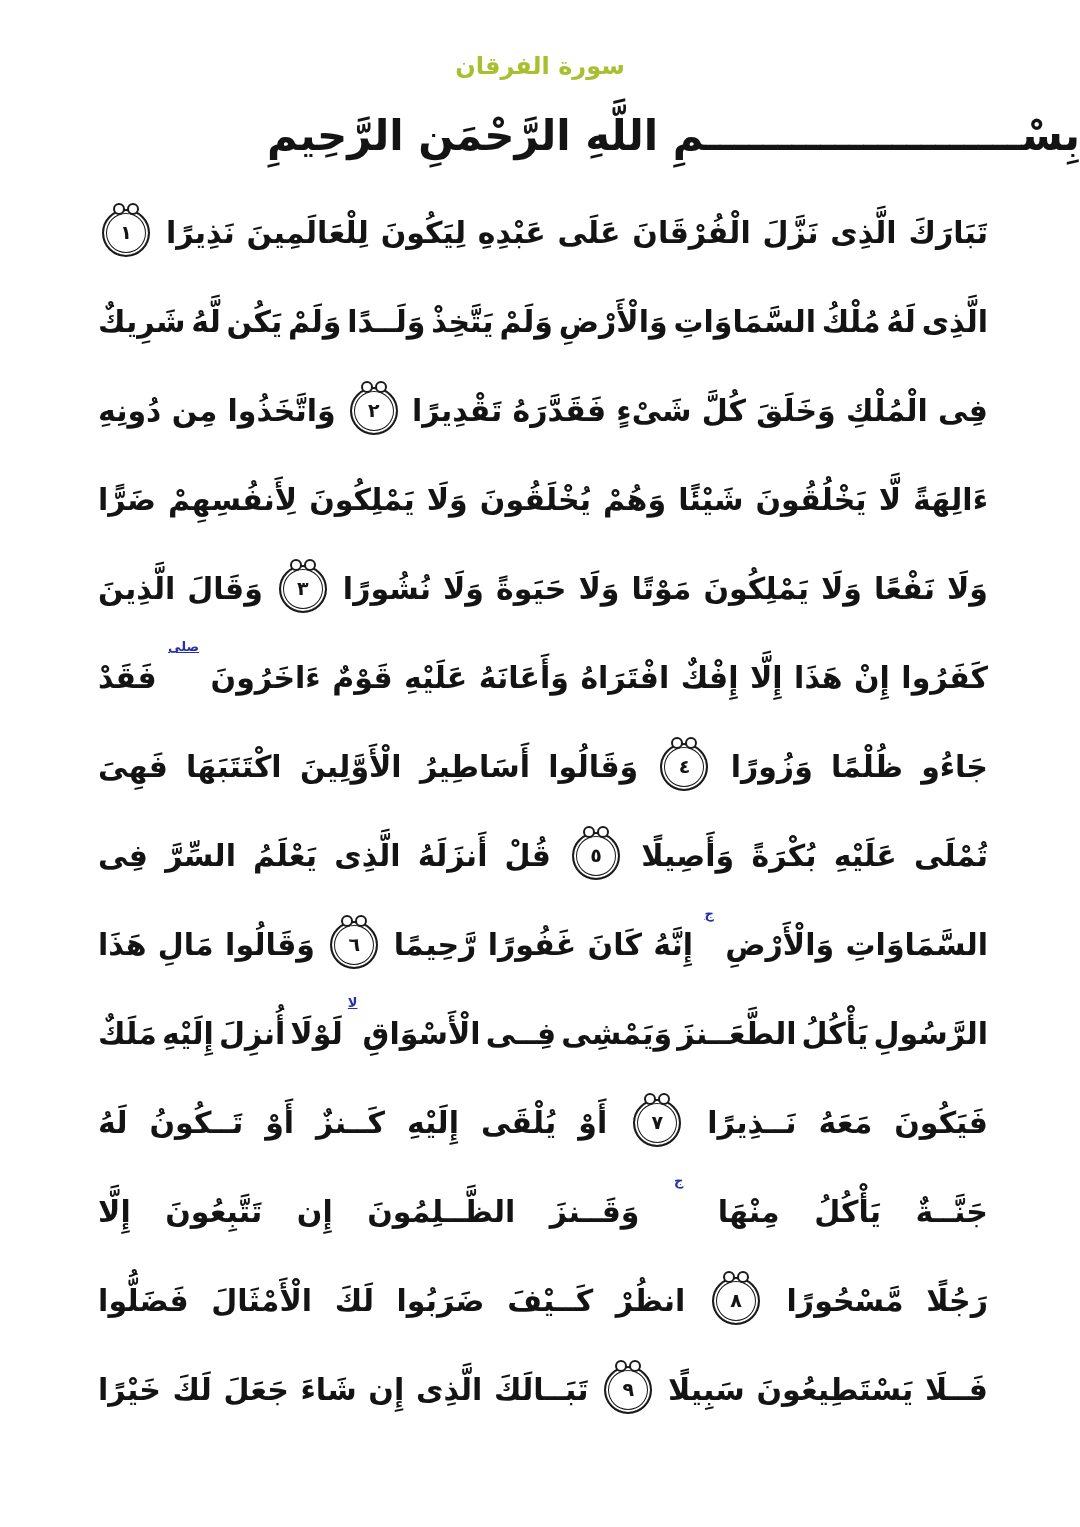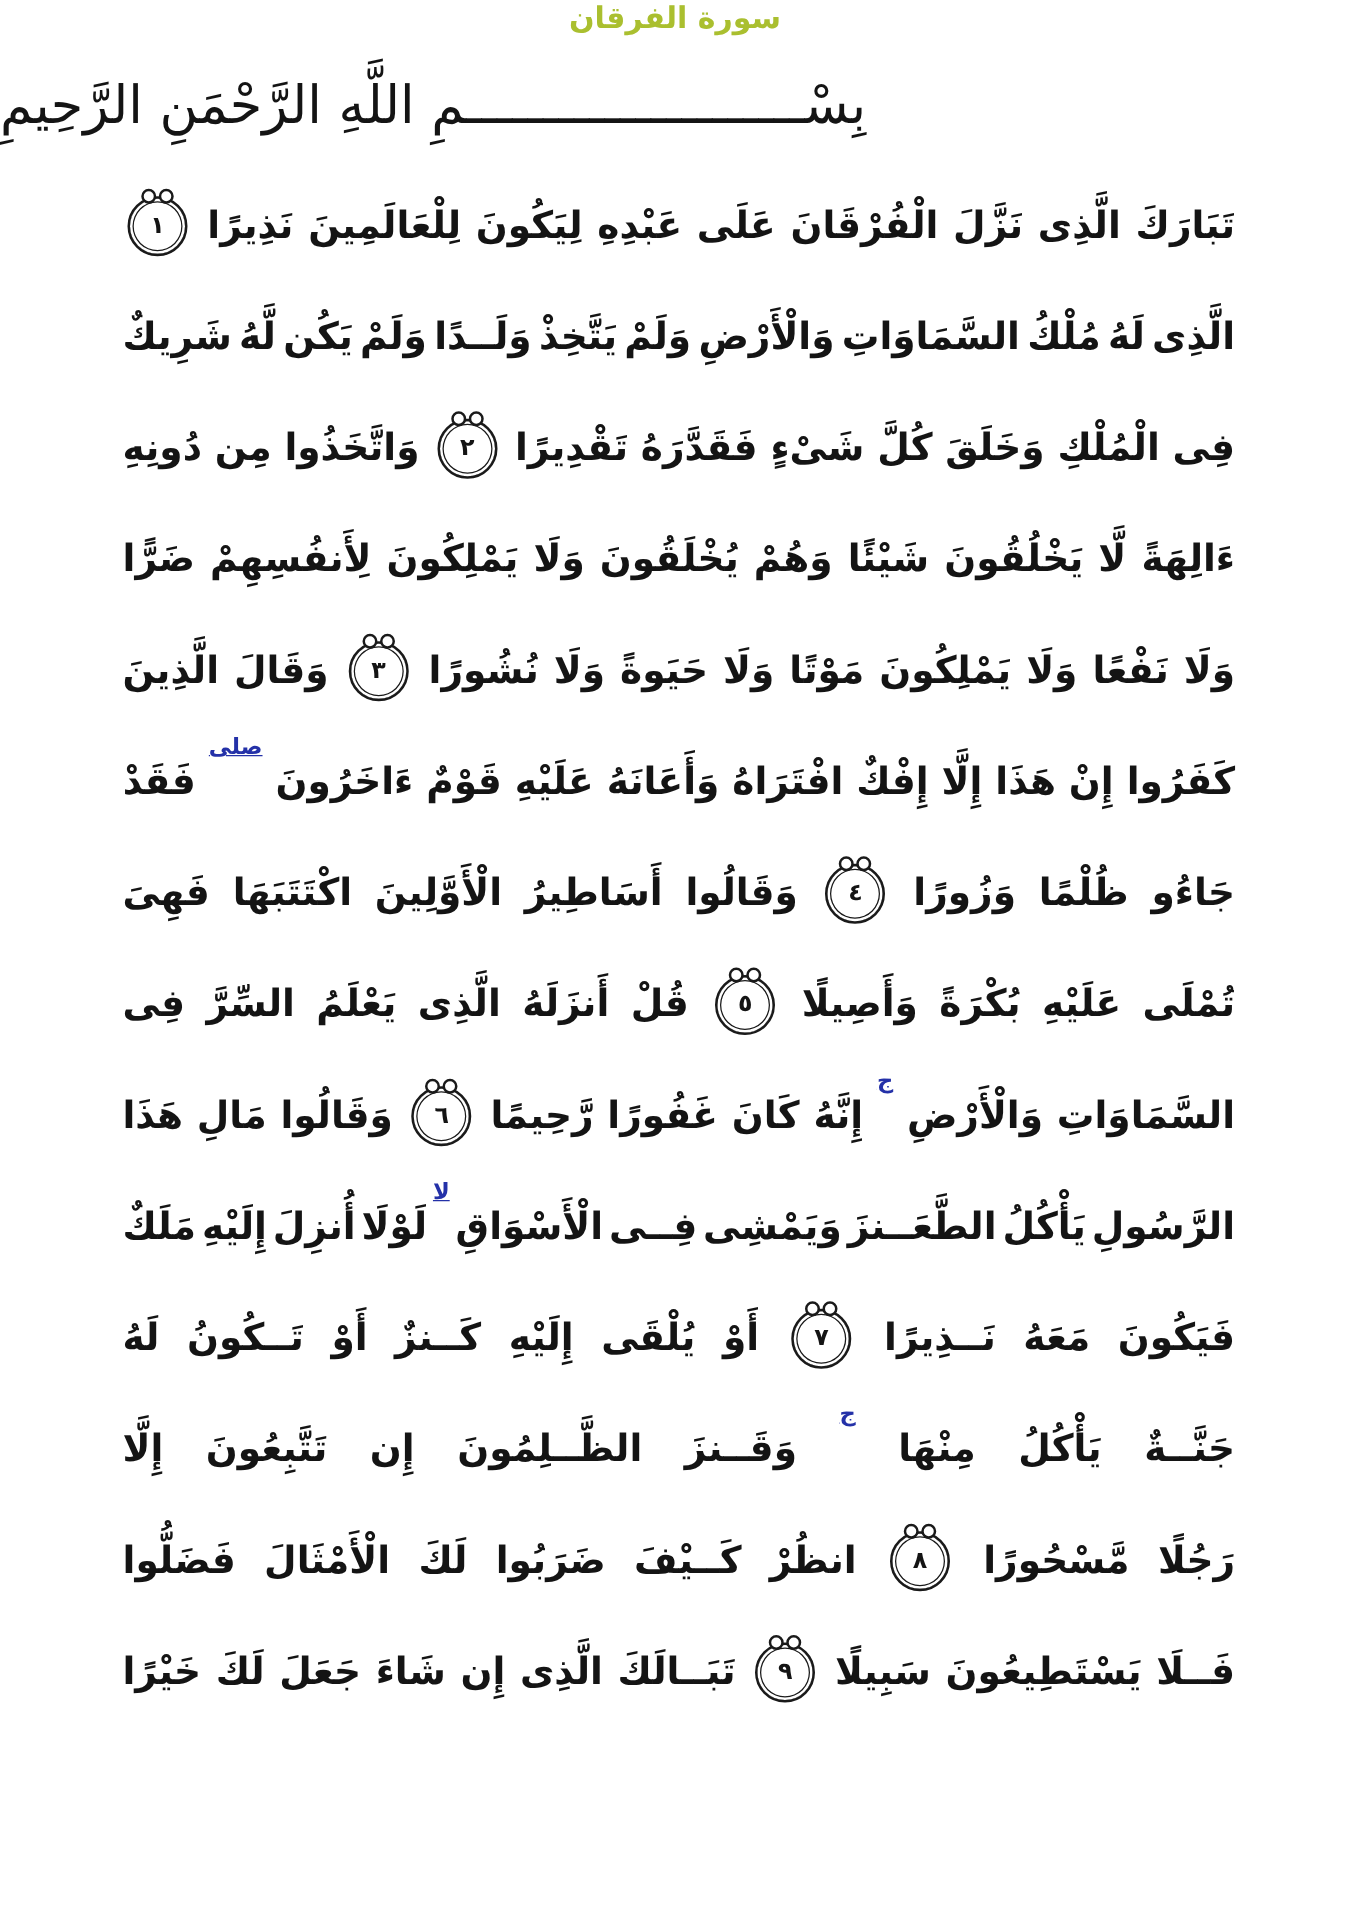--- a/index.html
+++ b/index.html
@@ -6,33 +6,34 @@
   .page {
     position: relative;
     width: 1080px;
     height: 1527px;
     background: #ffffff;
     font-family: "DejaVu Sans", sans-serif;
     color: #161616;
     overflow: hidden;
   }
   .surah-title {
+    padding-top: 52px;
     text-align: center;
     font-size: 24px;
     font-weight: bold;
     color: #aabf2f;
     direction: rtl;
   }
   .bismillah {
     margin-top: 14px;
     height: 84px;
     line-height: 84px;
-    text-align: left;
+    text-align: right;
     font-size: 42px;
-    font-weight: normal;
+    font-weight: bold;
     color: #141414;
     direction: rtl;
     white-space: nowrap;
   }
   .quran-text {
     margin: 10px 92px 0 98px;
     direction: rtl;
   }
   .line {
     display: flex;
@@ -75,21 +76,21 @@
   .ayah-num {
     font-size: 19px;
     font-weight: bold;
     color: #141414;
     line-height: 1;
   }
   .pause-mark {
     flex: 0 0 auto;
     align-self: flex-start;
     margin-top: 6px;
-    font-size: 18px;
+    font-size: 13px;
     font-weight: bold;
     color: #2431a8;
     text-decoration: underline;
   }
 </style>
 </head>
 <body>
 
 <div class="page">
   <div class="surah-title">سورة الفرقان</div>

